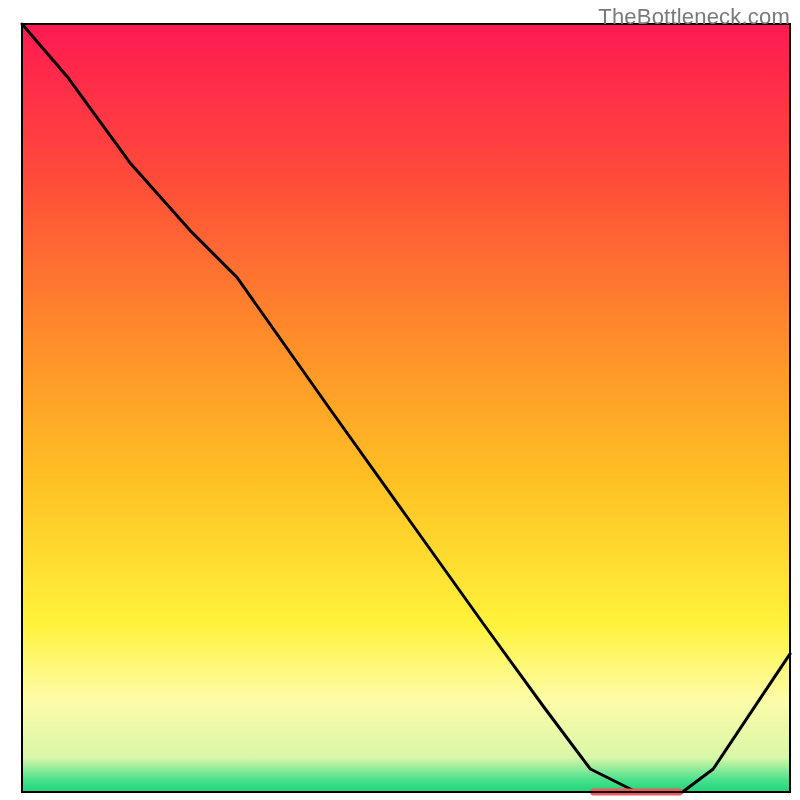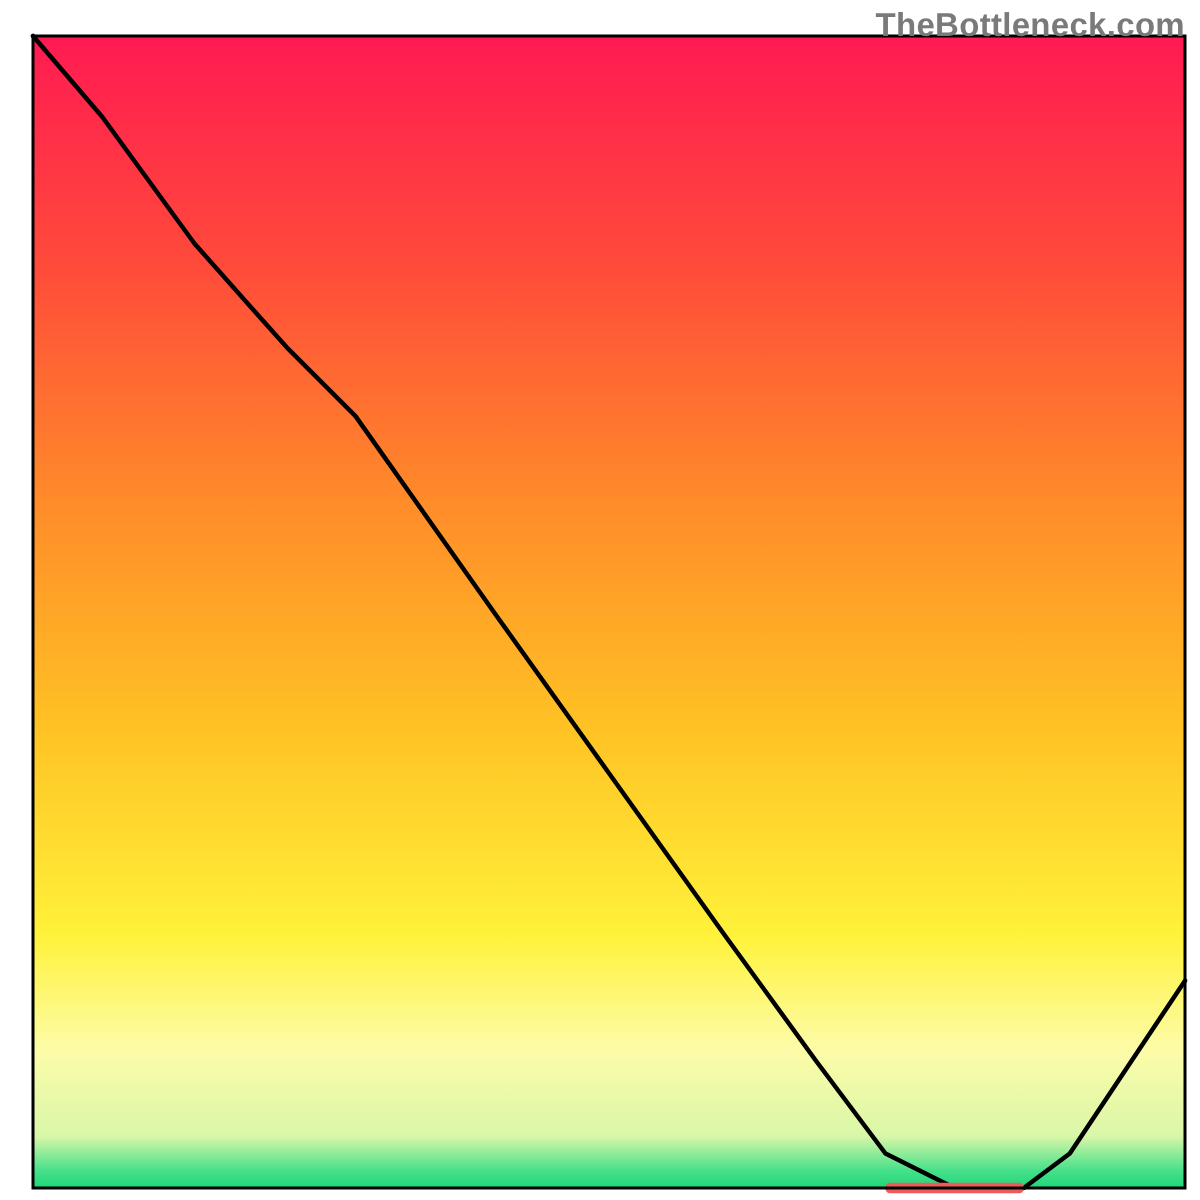--- a/index.html
+++ b/index.html
@@ -14,21 +14,21 @@
     position: relative;
     width: 800px;
     height: 800px;
     background: #ffffff;
   }
   .watermark {
     position: absolute;
     top: 4px;
     right: 10px;
     font-size: 22px;
-    font-weight: 700;
+    font-weight: 400;
     color: #7a7a7a;
     letter-spacing: 0.2px;
     z-index: 4;
   }
   svg.plot {
     position: absolute;
     left: 0;
     top: 0;
     width: 800px;
     height: 800px;

